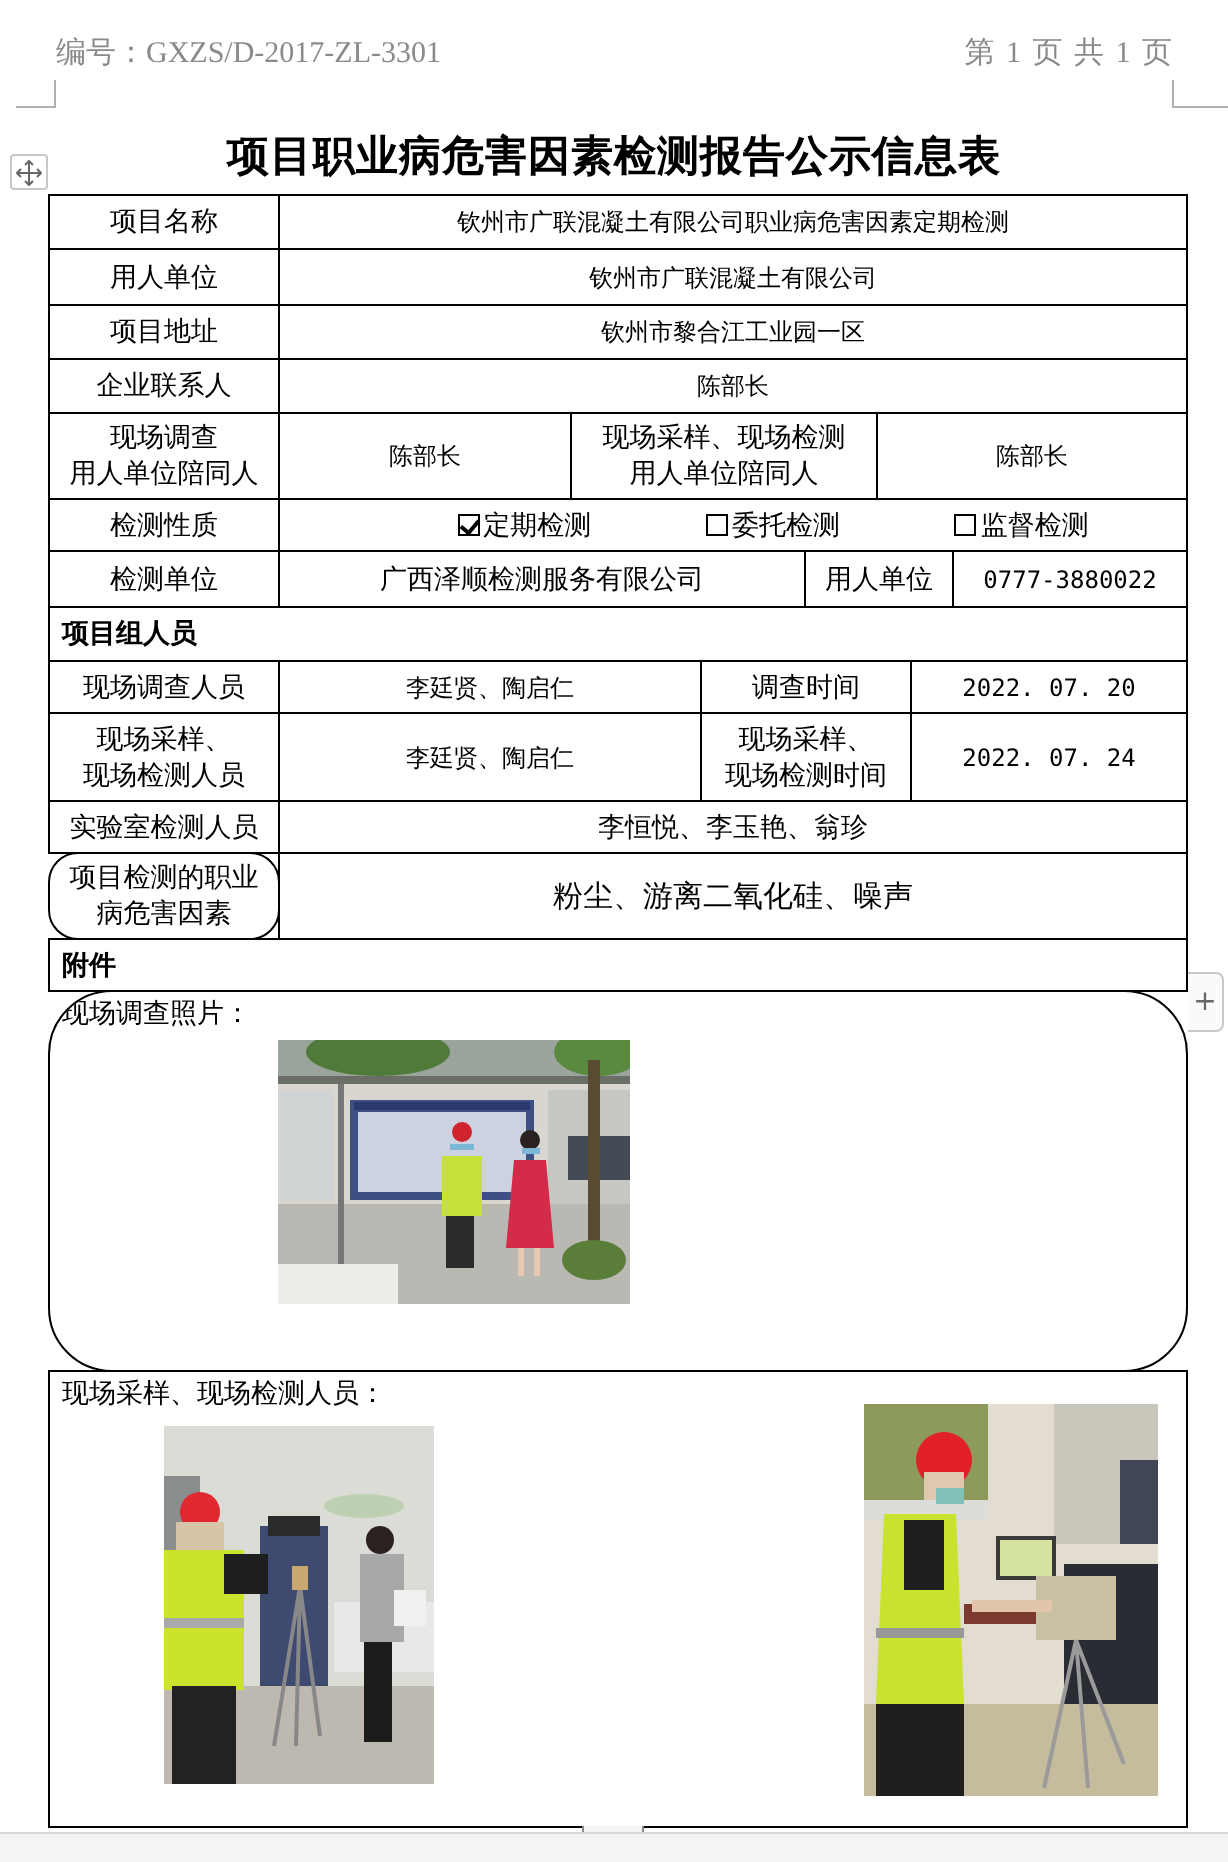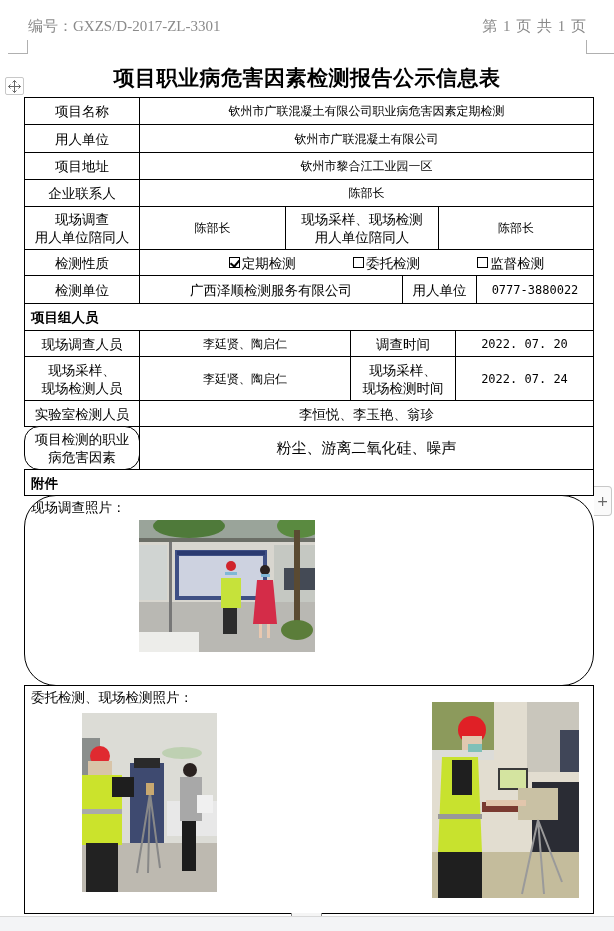--- a/index.html
+++ b/index.html
@@ -152,21 +152,21 @@
 </div>
 <div class="cell large" style="left:139px;top:426px;width:455px;height:44px;">粉尘、游离二氧化硅、噪声</div>
 
 <div class="cell left bold" style="left:24px;top:469px;width:570px;height:27px;">附件</div>
 
 <div class="cell top" style="left:24px;top:495px;width:570px;height:191px;border-radius:32px;">
   <span>现场调查照片：</span>
 </div>
 
 <div class="cell top" style="left:24px;top:685px;width:570px;height:229px;">
-  <span>委托检测、现场检测照片：</span>
+  <span>现场采样、现场检测人员：</span>
 </div>
 
 <div class="photo" style="left:139px;top:520px;width:176px;height:132px;">
   <svg width="176" height="132" viewBox="0 0 176 132">
     <rect width="176" height="132" fill="#d8d6cf"></rect>
     <rect x="0" y="0" width="176" height="20" fill="#9aa49a"></rect>
     <rect x="0" y="18" width="176" height="4" fill="#6b6e66"></rect>
     <rect x="0" y="25" width="28" height="55" fill="#d0d4d2"></rect>
     <rect x="36" y="30" width="92" height="50" fill="#3e4f84"></rect>
     <rect x="40" y="36" width="84" height="40" fill="#cdd2e0"></rect>

